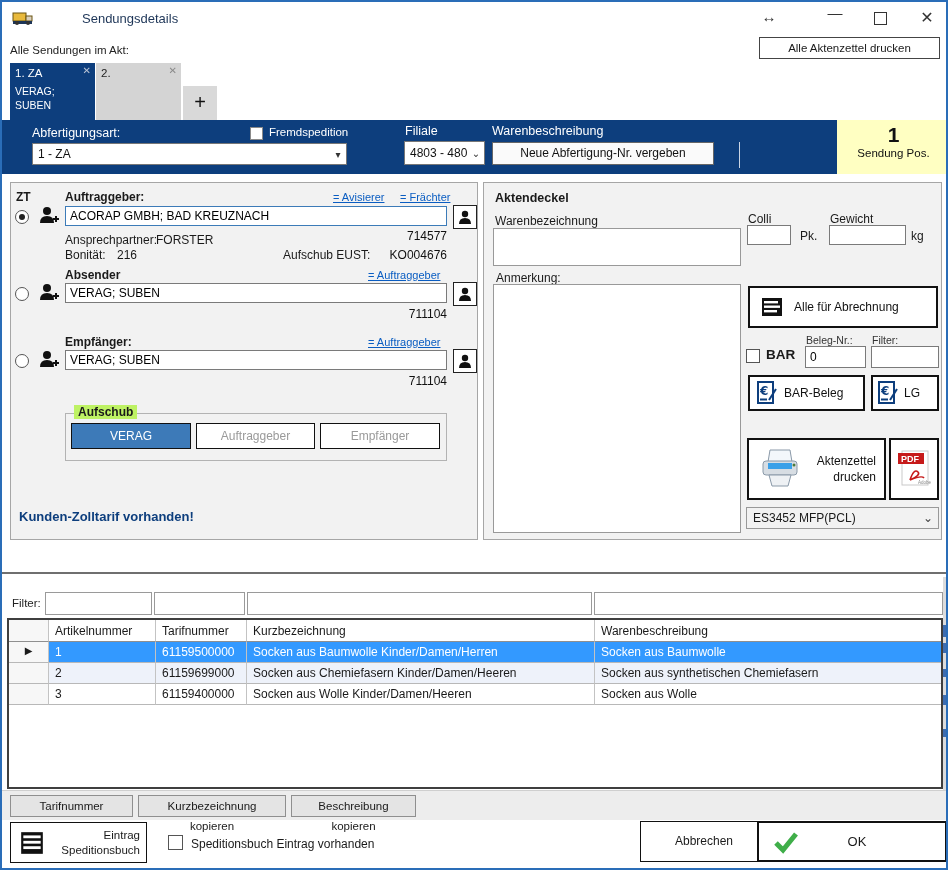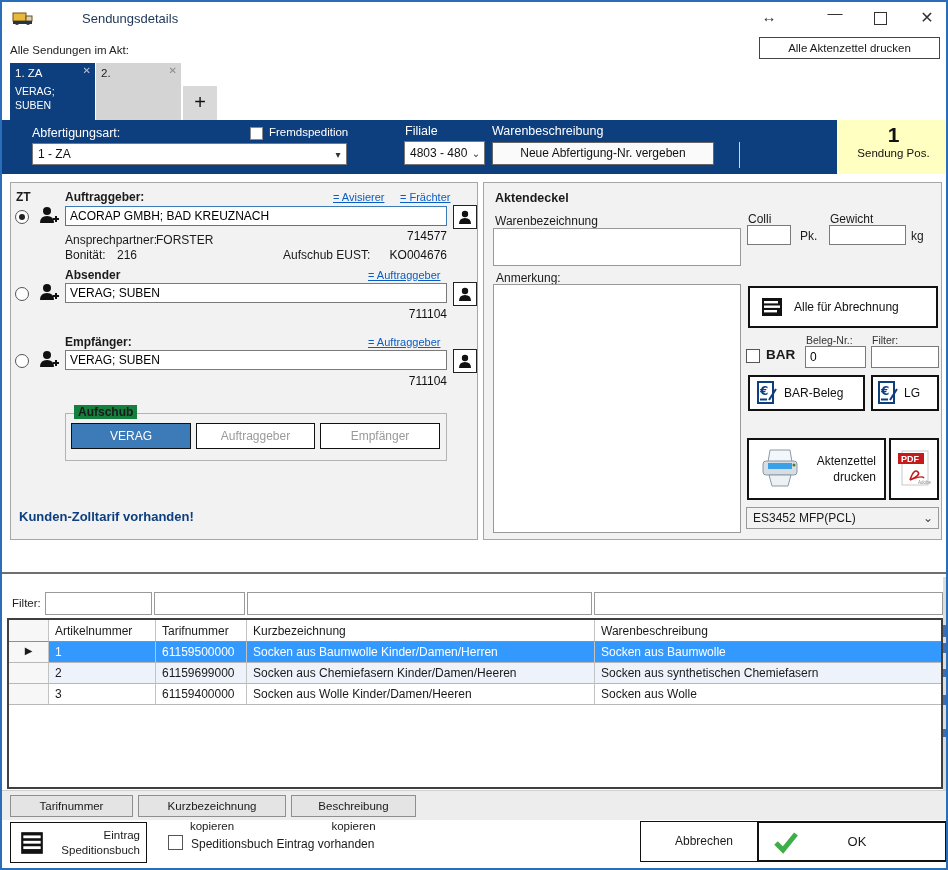--- a/index.html
+++ b/index.html
@@ -47,21 +47,21 @@
 
   .bold { font-weight:bold; }
   .fs12 { font-size:12px;text-align:right; }
   .link { font-size:11px; color:#0a5dc2; text-decoration:underline; cursor:pointer; }
   .numright { font-size:12px; color:#111; text-align:right; }
   .tinput { position:absolute; height:20px; border:1px solid #7a7a7a; background:#fff; font-size:12px; padding:1px 4px; font-family:"Liberation Sans",sans-serif; }
   .person-btn { position:absolute; width:24px; height:24px; background:#fff; border:1px solid #222; display:flex; align-items:center; justify-content:center; }
   .radio { position:absolute; width:14px; height:14px; border:1px solid #555; border-radius:50%; background:#fff; }
   .radio.sel::after { content:""; position:absolute; left:3px; top:3px; width:6px; height:6px; background:#222; border-radius:50%; }
   .groupbox { position:absolute; border:1px solid #b3b3b3; }
-  .groupbox .legend { position:absolute; top:-9px; left:8px; background:#15803d; padding:0 4px; font-weight:bold; font-size:12px; }
+  .groupbox .legend { position:absolute; top:-9px; left:8px; background:#bef264; padding:0 4px; font-weight:bold; font-size:12px; }
   .aufschub-btn { position:absolute; height:26px; width:120px; border:1px solid #111; background:#fff; color:#9a9a9a; font-size:12px; text-align:center; line-height:24px; }
   .aufschub-btn.sel { background:#3d7ab8; color:#fff; }
   .note { position:absolute; font-size:13px; font-weight:bold; color:#0d3e7d; }
 
   .area { position:absolute; border:1px solid #999; background:#fff; }
   .smalllbl { font-size:10.5px; color:#333; }
   .big-btn { position:absolute; background:#fff; border:2px solid #111; display:flex; align-items:center; font-size:12px; color:#111; }
 
   .prn-select { position:absolute; background:#f2f2f2; border:1px solid #999; font-size:12px; display:flex; align-items:center; }
   .prn-select .txt { flex:1; padding:0 6px; }

